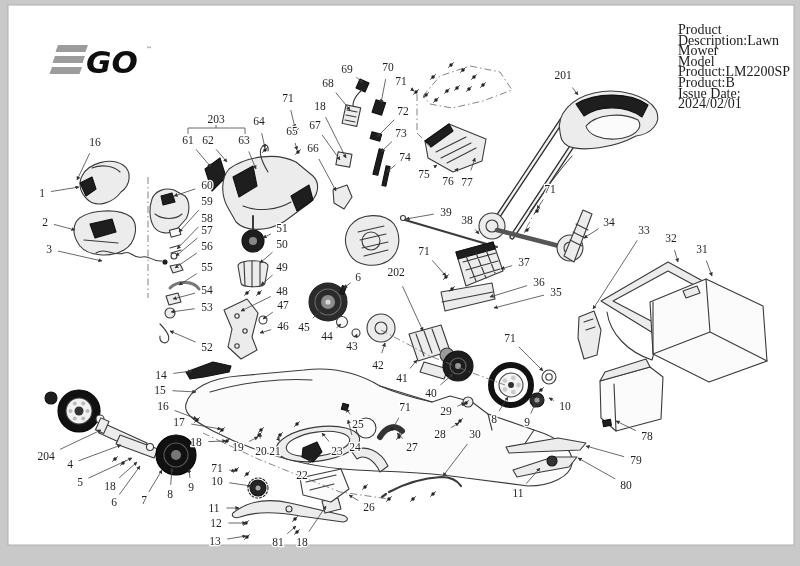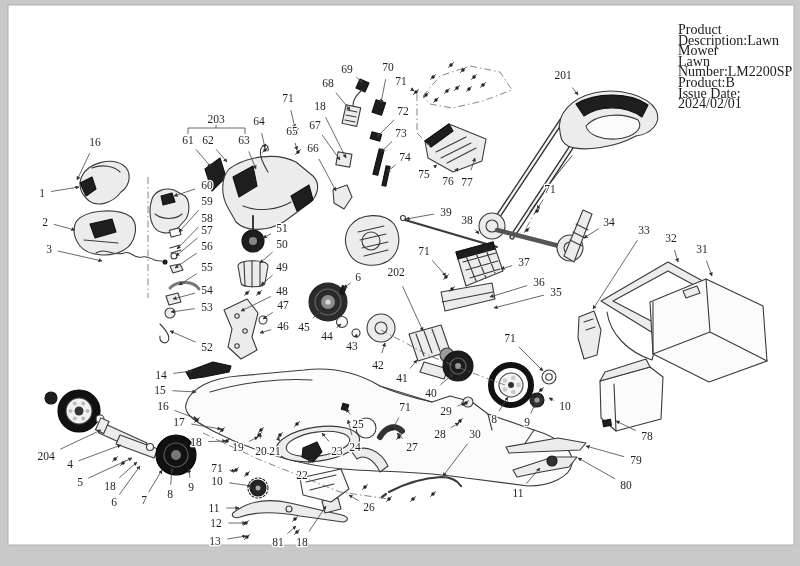--- a/index.html
+++ b/index.html
@@ -644,21 +644,30 @@
         <text x="518" y="496.5" class="lbl">11</text>
         <line x1="635.8380252824477" y1="430.5990444915069" x2="616" y2="421" class="ldr" marker-end="url(#arw)"></line>
         <text x="647" y="439.5" class="lbl">78</text>
         <line x1="624.0592461555442" y1="456.65658892355236" x2="586" y2="446" class="ldr" marker-end="url(#arw)"></line>
         <text x="636" y="463.5" class="lbl">79</text>
         <line x1="615.1924633396555" y1="478.92076062855625" x2="578" y2="458" class="ldr" marker-end="url(#arw)"></line>
         <text x="626" y="488.5" class="lbl">80</text>
       </g>
   </svg>
 
+  <div class="logo-wrap">
+    <svg width="116" height="34" viewBox="0 0 116 34">
+      <polygon points="12,1 42,1 39.5,8 9.5,8" fill="#9c9c9c"></polygon>
+      <polygon points="9,12 39,12 36.5,19 6.5,19" fill="#9c9c9c"></polygon>
+      <polygon points="6,23 36,23 33.5,30 3.5,30" fill="#9c9c9c"></polygon>
+      <text class="logo-go" x="40" y="29">GO</text>
+      <text class="logo-tm" x="100" y="7">™</text>
+    </svg>
+  </div>
 
   <div class="header-block">
     <div>Product Description:Lawn Mower</div>
-    <div>Lawn Number:LM2200SP</div>
+    <div>Model Product:LM2200SP</div>
     <div>Product:B</div>
     <div>Issue Date: 2024/02/01</div>
   </div>
 
 </div>
 
 </body></html>

